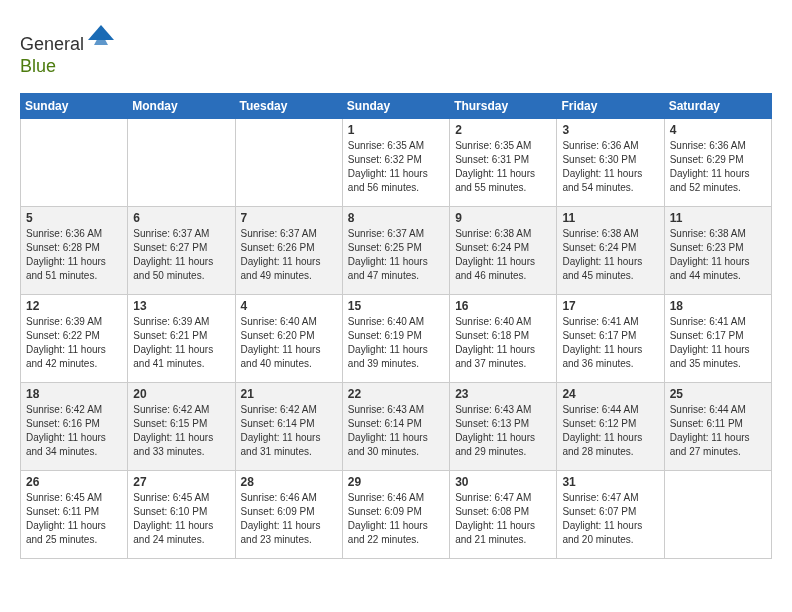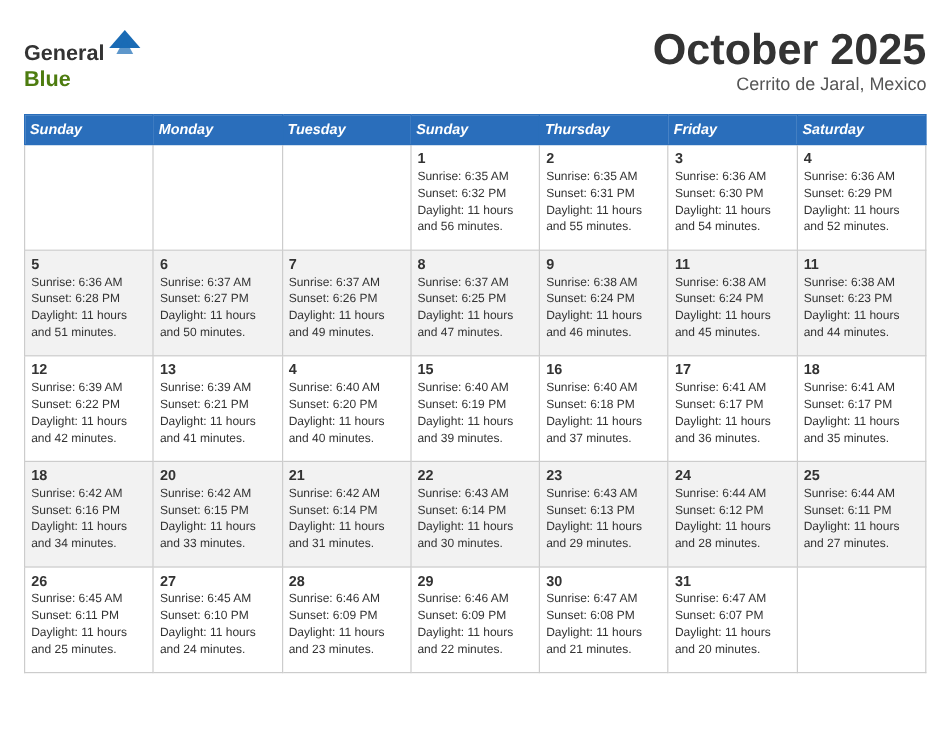--- a/index.html
+++ b/index.html
@@ -15,21 +15,21 @@
       justify-content: space-between;
       align-items: flex-start;
       margin-bottom: 16px;
     }
     .logo {
       display: flex;
       align-items: center;
     }
     .logo-text {
       font-size: 18px;
-      font-weight: bold;
+      font-weight: normal;
       line-height: 1.2;
     }
     .logo-general { color: #333; }
     .logo-blue { color: #4d7c0f; }
     .logo-icon {
       width: 30px;
       height: 30px;
       margin-left: 2px;
     }
     .title-block {
@@ -50,21 +50,20 @@
       border: 1px solid #ccc;
     }
     .calendar th {
       background-color: #2a6ebb;
       color: #fff;
       font-size: 12px;
       font-weight: bold;
       padding: 5px 4px;
       text-align: left;
       border: 1px solid #2a6ebb;
-      font-style: italic;
     }
     .calendar td {
       width: 107px;
       vertical-align: top;
       padding: 4px 5px;
       border: 1px solid #ccc;
       font-size: 10px;
       color: #333;
       background: #fff;
       min-height: 80px;
@@ -94,24 +93,20 @@
     <div>
       <div class="logo-text">
         <span class="logo-general">General</span><svg class="logo-icon" viewBox="0 0 30 30" xmlns="http://www.w3.org/2000/svg">
             <polygon points="2,20 15,5 28,20" fill="#1a6bb5"></polygon>
             <polygon points="8,25 15,12 22,25" fill="#1a6bb5" opacity="0.7"></polygon>
           </svg><br>
         <span class="logo-blue">Blue</span>
       </div>
     </div>
   </div>
-  <div class="title-block">
-    <div class="month-title">October 2025</div>
-    <div class="location">Cerrito de Jaral, Mexico</div>
-  </div>
 </div>
 
 <table class="calendar">
   <thead>
     <tr>
     <th>Sunday</th>
         <th>Monday</th>
         <th>Tuesday</th>
         <th>Sunday</th>
         <th>Thursday</th>

